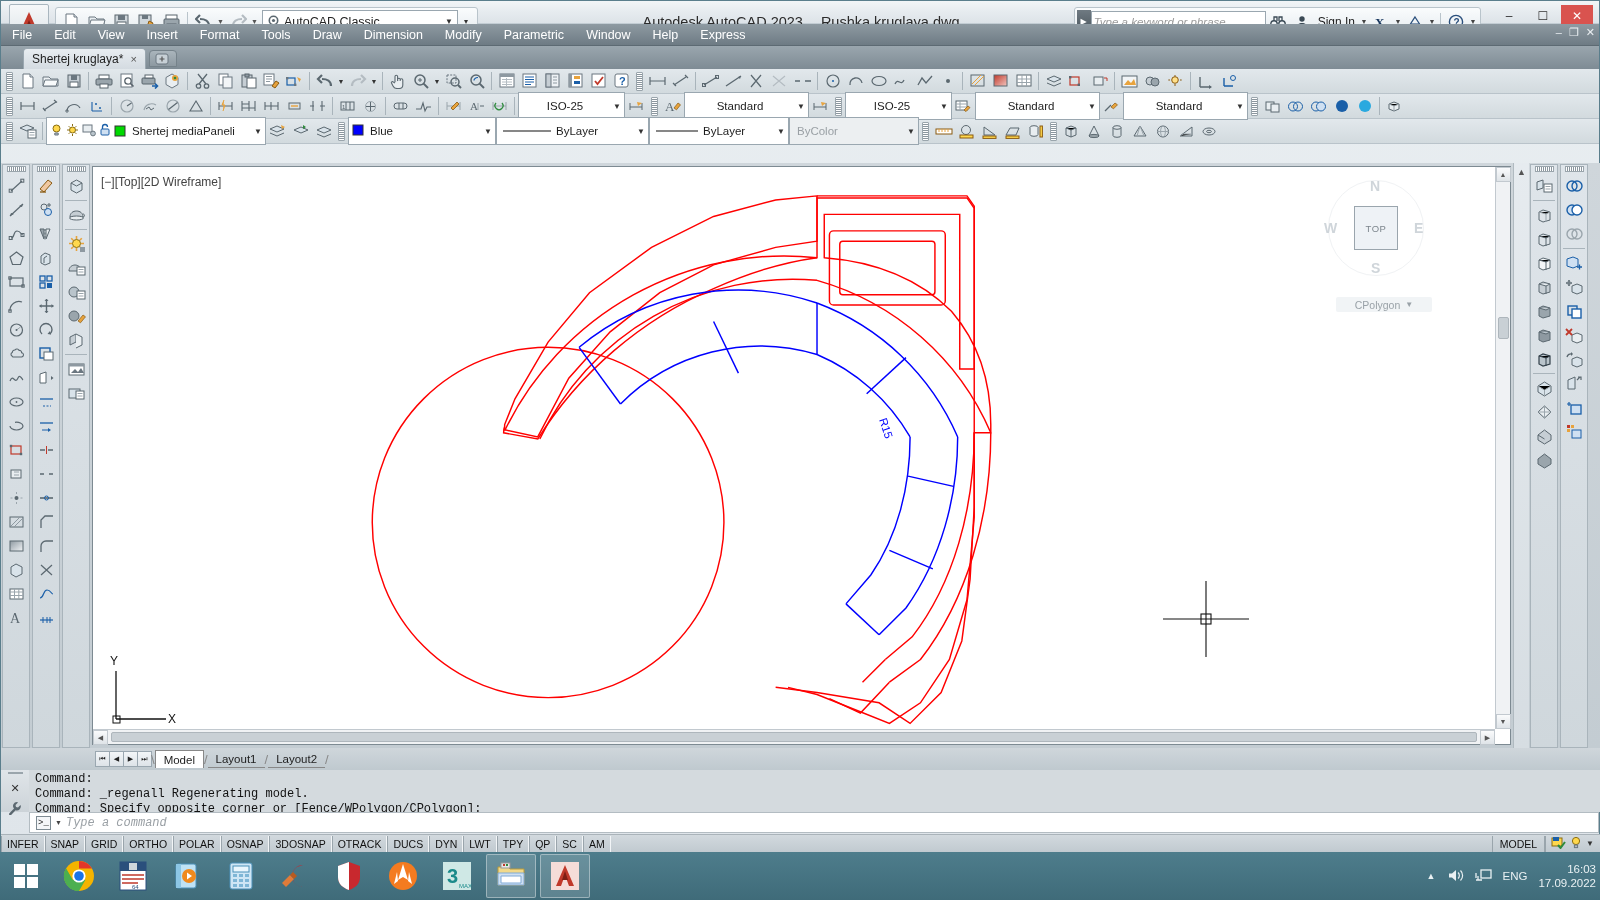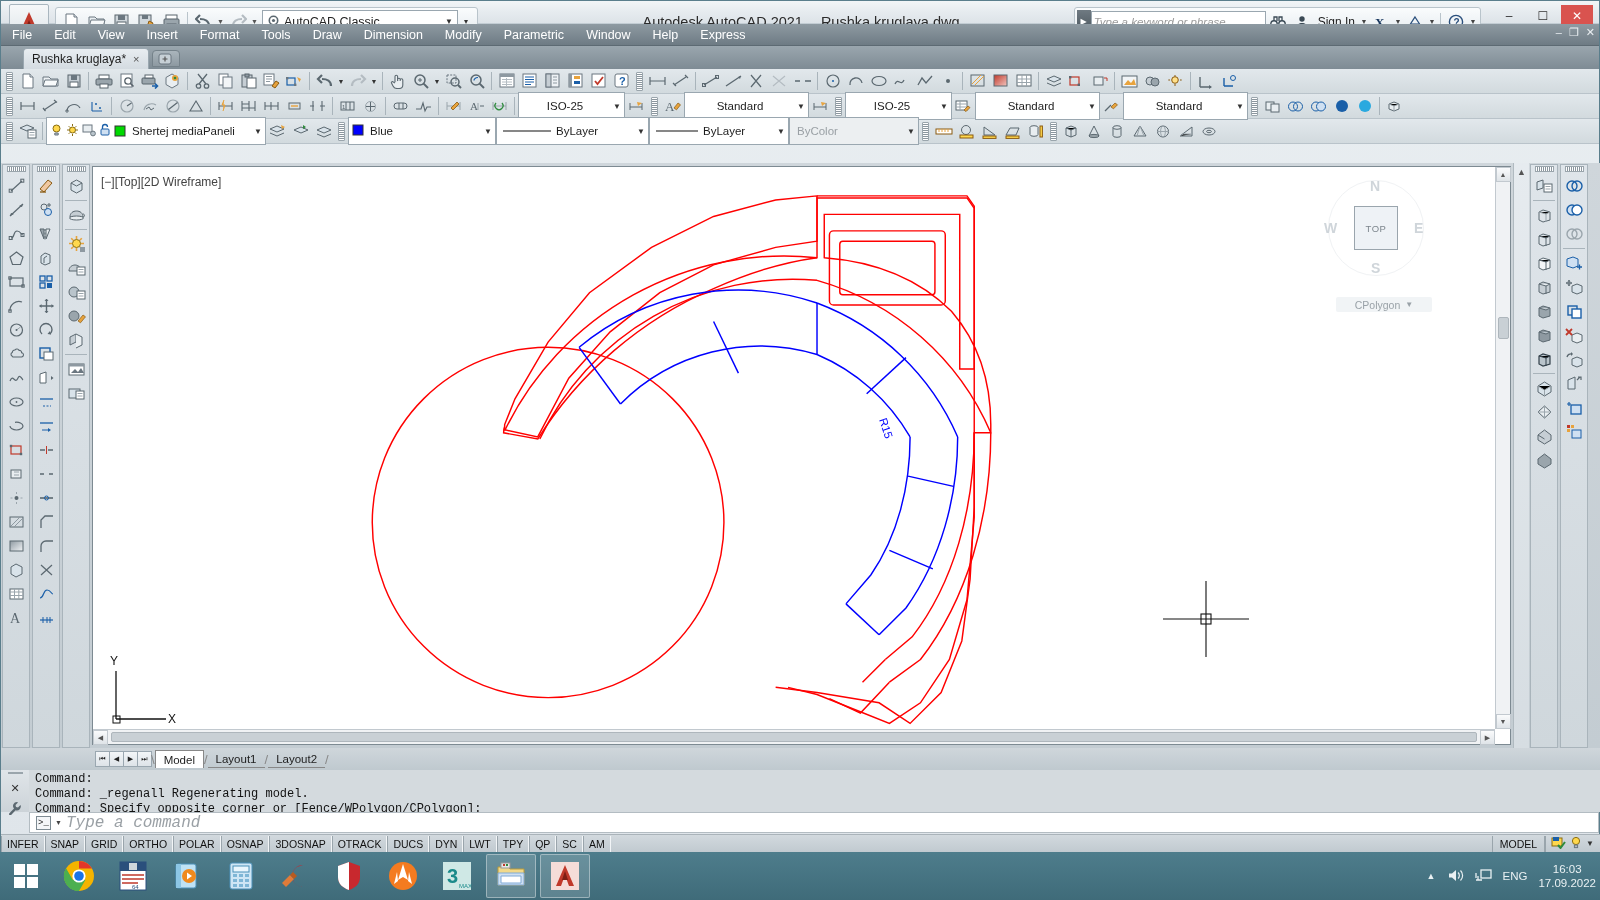--- a/index.html
+++ b/index.html
@@ -252,21 +252,21 @@
     line-height:15px;
   }
   .cmdline {
     position:absolute; left:28px; top:811px; right:0; height:21px;
     background:#fff; border:1px solid #b3bcc2;
     display:flex; align-items:center; padding-left:6px; gap:4px;
   }
   .cmd-prompt { width:15px;height:14px; border:1px solid #7d8a92; background:#f4f6f8;
                 font-family:"Liberation Mono",monospace; font-size:9px; color:#222;
                 display:flex;align-items:center;justify-content:center; }
-  .cmd-ph { font-size:16px; color:#9aa0a5; font-style:italic;
+  .cmd-ph { font-size:12px; color:#9aa0a5; font-style:italic;
             font-family:"Liberation Mono",monospace; }
 
   
   .statusbar {
     position:absolute; left:0; top:833px; width:1600px; height:18px;
     background: linear-gradient(#d2d9de,#c1cad0);
     display:flex; align-items:center; border-top:1px solid #aab3b9;
   }
   .sbtn {
     height:16px; padding:0 5px; font-size:10.5px; color:#111;
@@ -285,21 +285,21 @@
     position:absolute; left:0; top:852px; width:1600px; height:48px;
     background: linear-gradient(#4e7d8c,#3f6b79);
     display:flex; align-items:center;
   }
   .tstart { width:52px;height:48px; display:flex;align-items:center;justify-content:center; }
   .titem { width:50px;height:44px; display:flex;align-items:center;justify-content:center;
            margin:0 2px; position:relative; }
   .titem.open { background:rgba(255,255,255,.16); border:1px solid rgba(255,255,255,.38); border-radius:2px; }
   .tray { position:absolute; right:4px; display:flex; align-items:center; gap:11px;
           color:#eaf1f3; font-size:11.5px; }
-  .clock { text-align:center; line-height:14px; font-size:11.5px; }
+  .clock { text-align:right; line-height:14px; font-size:11.5px; }
 </style>
 </head>
 <body>
 
 <div class="app">
 <div class="win">
 
   <div class="titlebar">
 
     <div class="app-btn">
@@ -361,21 +361,21 @@
                 <circle cx="6.5" cy="6.5" r="1.6" fill="#5b6870"></circle>
               </svg>
         </span>
         <span class="txt">AutoCAD Classic</span>
         <span class="dd">▼</span>
       </div>
       <span class="qat-more">▾</span>
     </div>
 
     <div class="title-text">
-      <span>Autodesk AutoCAD 2021</span>
+      <span>Autodesk AutoCAD 2023</span>
       <span class="sp"></span>
       <span>Rushka kruglaya.dwg</span>
     </div>
 
     <div class="infobar">
       <div class="info-arrow">▶</div>
       <div class="search-inp">Type a keyword or phrase</div>
       <div class="ib-ic">
         <svg width="16" height="13" viewBox="0 0 16 13">
               <circle cx="4" cy="9" r="3.2" fill="none" stroke="#3b4a55" stroke-width="1.4"></circle>
@@ -437,21 +437,21 @@
     <span class="menuitem">Express</span>
     <div class="menu-right">
       <span>–</span>
       <span>❐</span>
       <span>✕</span>
     </div>
   </div>
 
   <div class="tabbar">
     <div class="doctab">
-      <span>Rushka kruglaya*</span>
+      <span>Shertej kruglaya*</span>
       <span class="x">×</span>
     </div>
     <div class="newtab">
       <svg width="15" height="12" viewBox="0 0 15 12">
             <rect x="1" y="1" width="12" height="10" rx="2" fill="#c7d0d6" stroke="#6b7780"></rect>
             <path d="M7 3.5v5M4.5 6h5" stroke="#555" stroke-width="1.2"></path>
           </svg>
     </div>
   </div>
 

